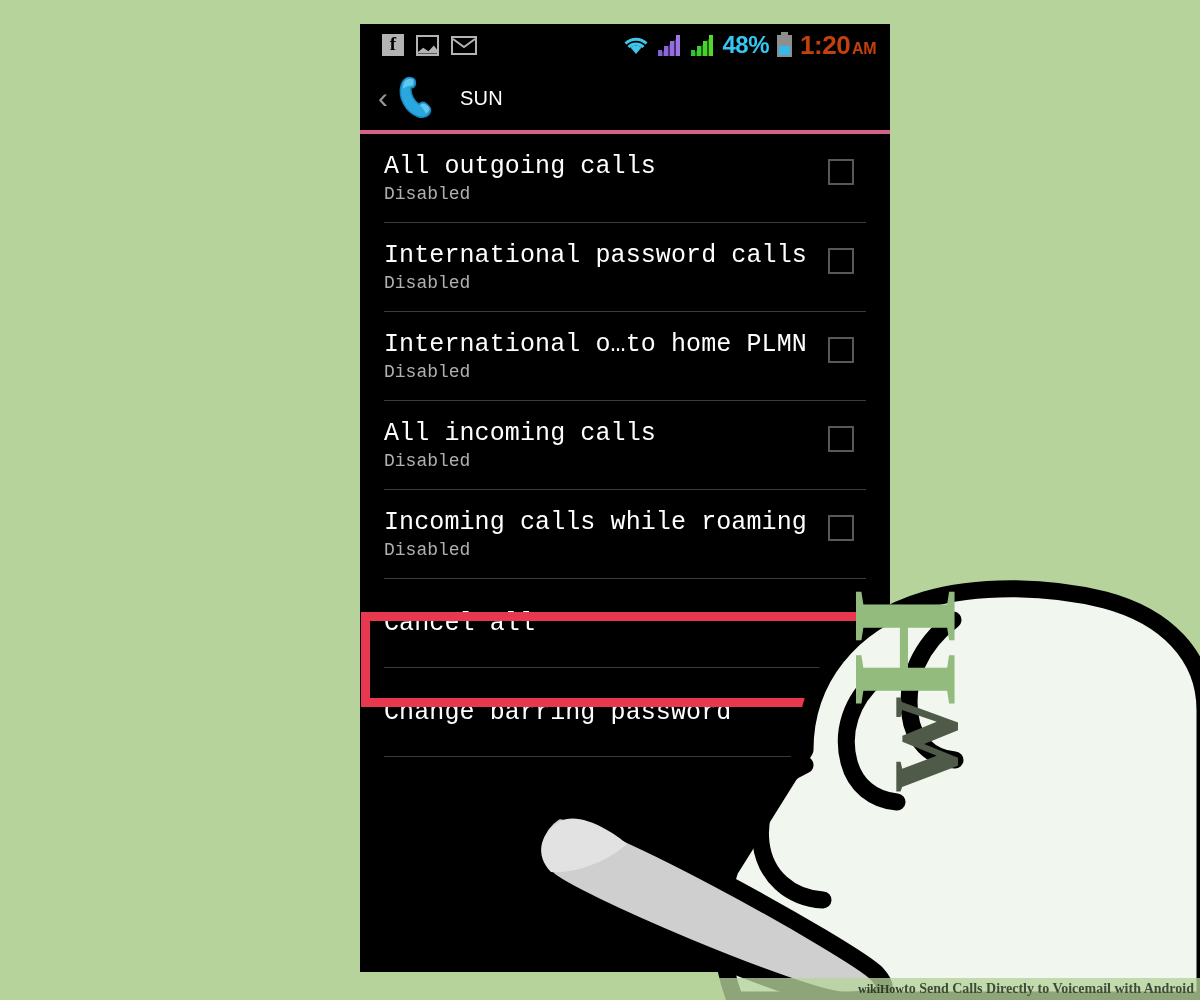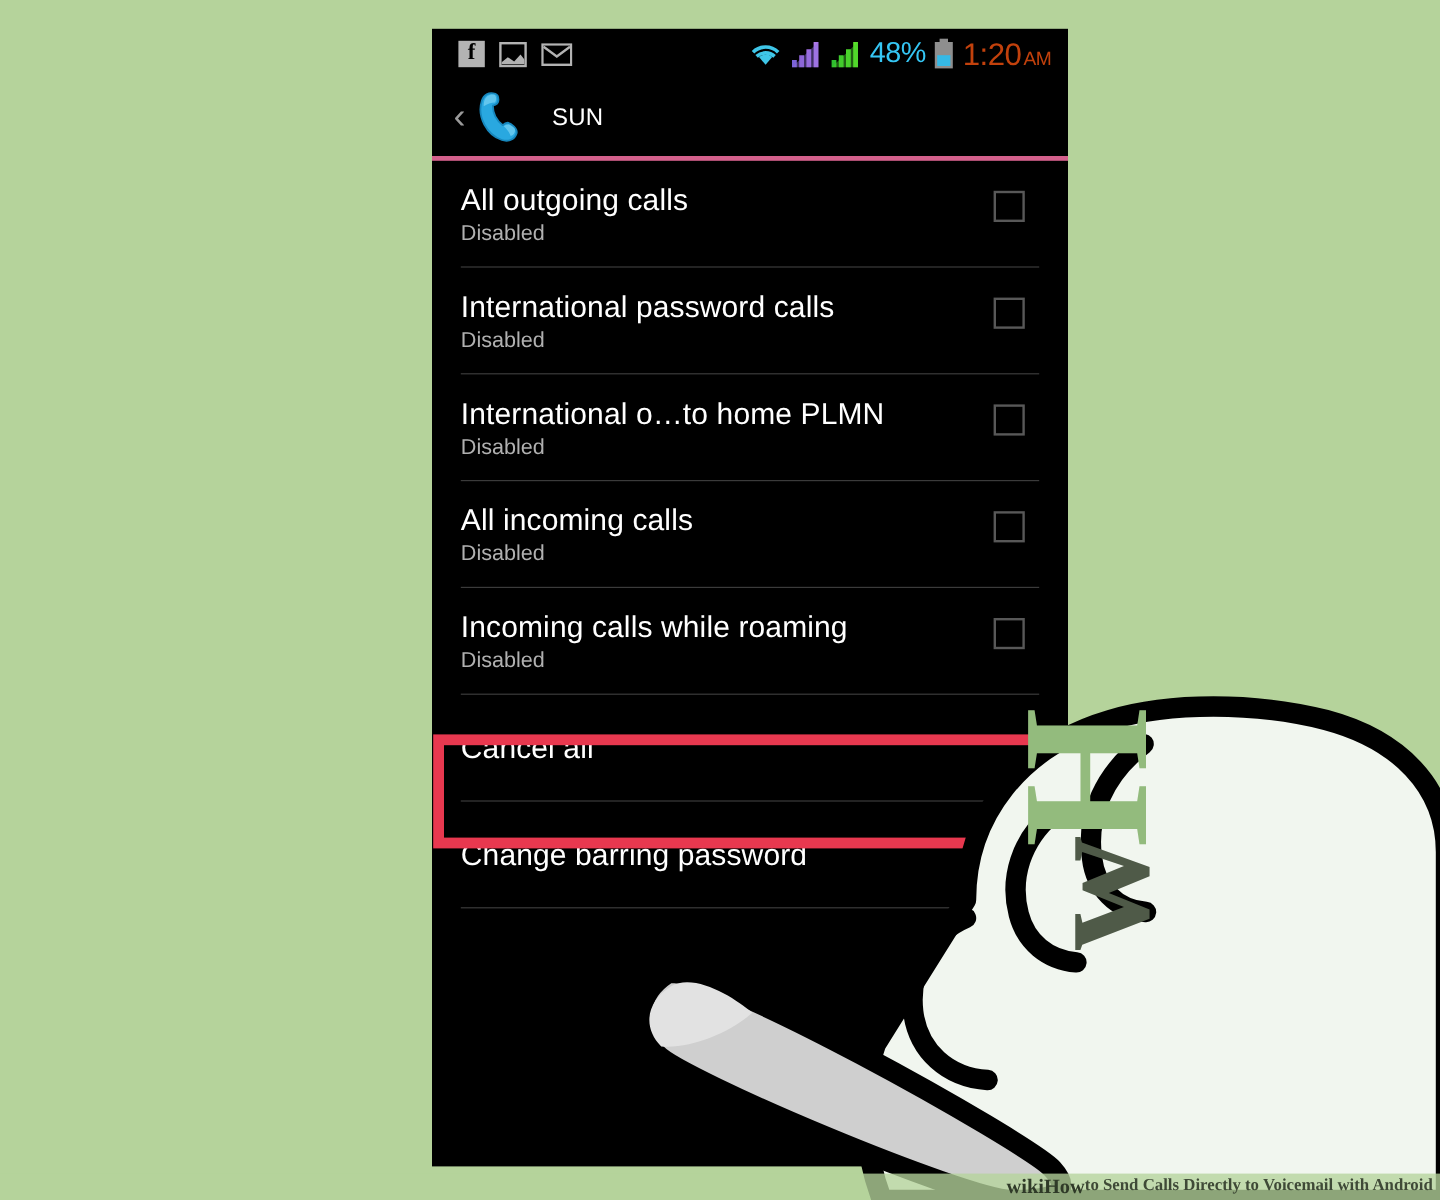--- a/index.html
+++ b/index.html
@@ -31,20 +31,21 @@
     width: 100%;
     display: flex;
     align-items: center;
     padding: 0 8px 0 22px;
   }
   .sb-left { display: flex; align-items: center; gap: 12px; }
   .sb-right {
     margin-left: auto;
     display: flex; align-items: center; gap: 7px;
     padding-right: 6px;
+    font-weight: bold;
   }
   .sb-ico { display: block; }
   .fb-ico {
     width: 22px; height: 22px;
     background: #b3b3b3;
     color: #000;
     font-family: "Liberation Serif", serif;
     font-weight: bold;
     font-size: 19px;
     line-height: 20px;
@@ -107,20 +108,21 @@
   }
 
   
   #settings-list { position: relative; }
   .row {
     position: relative;
     display: flex;
     align-items: flex-start;
     padding: 18px 0 16px 0;
     margin: 0 24px;
+    font-family: Liberation Mono, monospace;
   }
   .row-texts { flex: 1; min-width: 0; }
   .row-title {
     color: #ffffff;
     font-size: 25px;
     line-height: 30px;
     letter-spacing: 0.1px;
     white-space: nowrap;
   }
   .row-sub {
@@ -179,21 +181,21 @@
   #footer-caption .cap-text {
     color: #3f4a37;
     font-size: 14px;
     font-weight: bold;
     font-family: "Liberation Serif", serif;
     white-space: nowrap;
   }
   #footer-caption .cap-brand {
     font-family: "Liberation Serif", serif;
     font-weight: bold;
-    font-size: 17px;
+    font-size: 12px;
     color: #2f3a28;
   }
 </style>
 </head>
 <body>
 
 <div id="stage">
 
   <div id="phone-screen">
 

